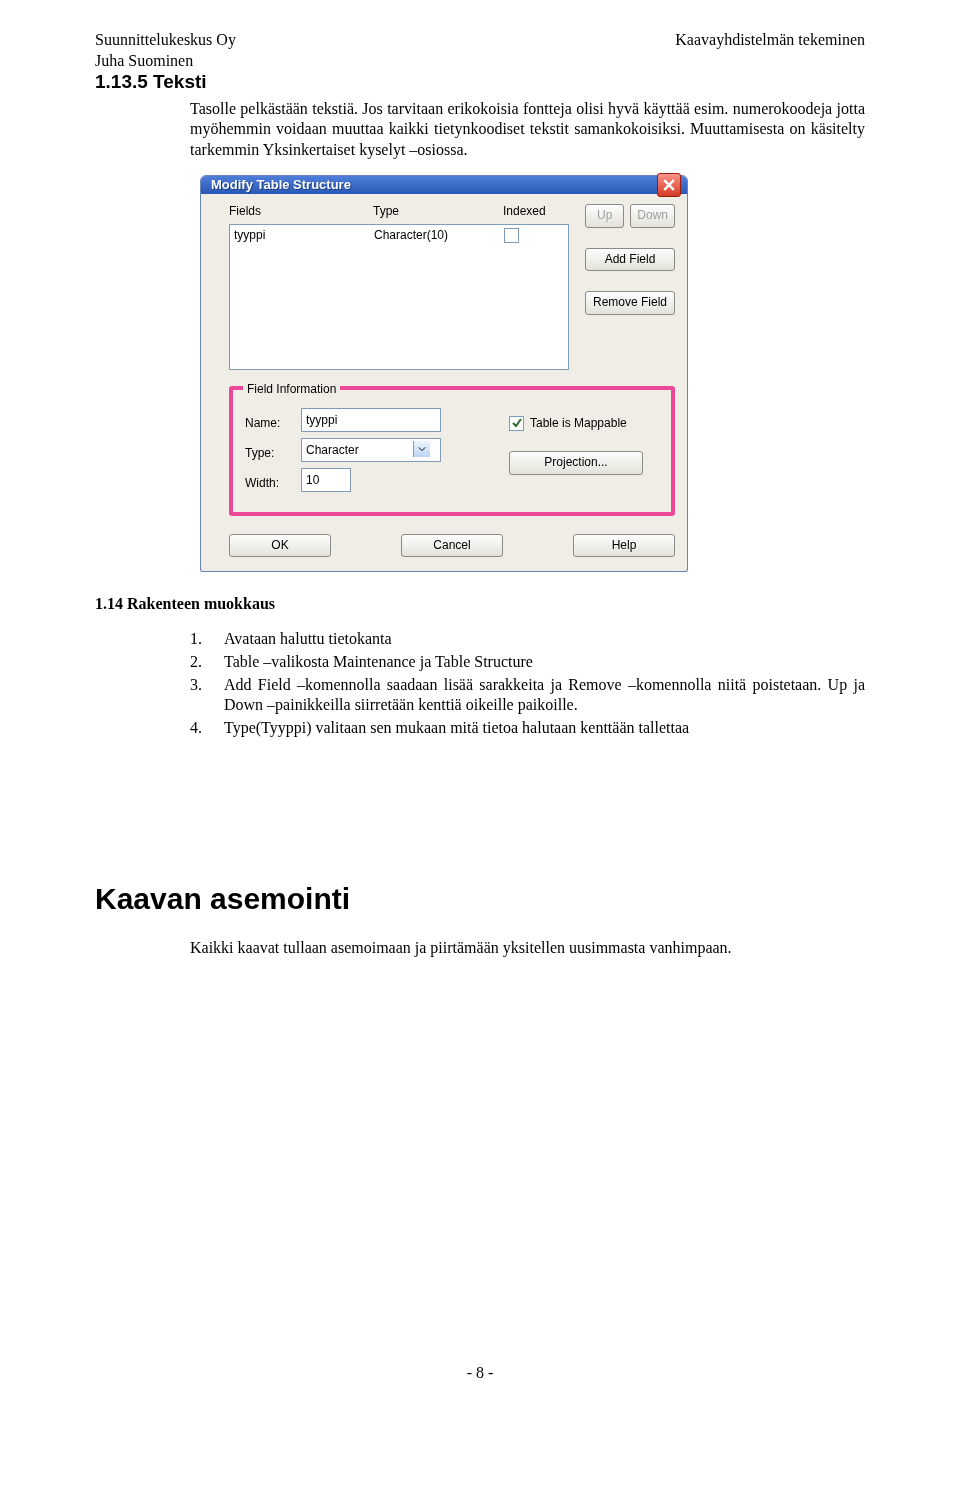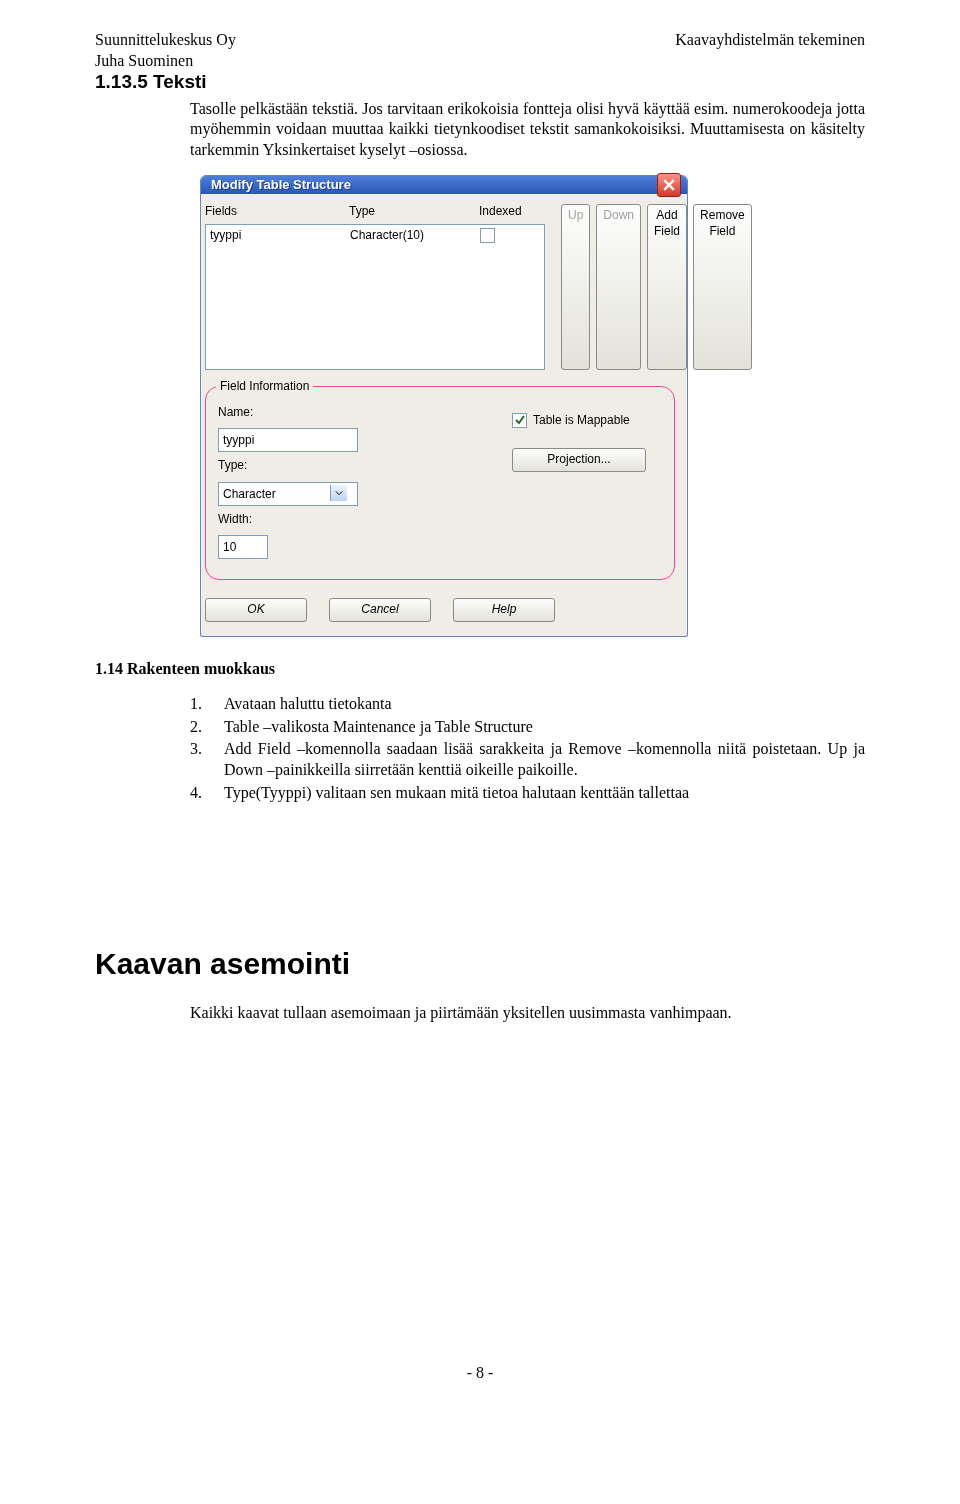--- a/index.html
+++ b/index.html
@@ -23,51 +23,51 @@
 .dialog{width:486px;font-family:Tahoma,Arial,sans-serif;font-size:12px;color:#000;
   border:1px solid #6a86b6;border-radius:6px 6px 2px 2px;
   background:linear-gradient(#EFEDE5 0 28px,#EFEDE5 28px);
   box-shadow:0 0 0 1px #dcdcdc inset;}
 .titlebar{height:18px;background:linear-gradient(#4f7ed9,#2a57b5);border-radius:5px 5px 0 0;
   display:flex;align-items:center;padding:0 6px 0 10px;}
 .titlebar .ttxt{color:#fff;font-weight:bold;text-shadow:1px 1px 0 #1c3d82;font-size:13px;}
 .titlebar .tclose{margin-left:auto;width:22px;height:22px;background:linear-gradient(#f8948a,#d43a27);
   border:1px solid #9a1d0e;border-radius:3px;display:flex;align-items:center;justify-content:center;}
 .tclose svg{width:12px;height:12px;}
-.dlgbody{background:#EFEDE5;padding:10px 12px 14px 4px;border-radius:0 0 5px 5px;}
+.dlgbody{background:#EFEDE5;padding:10px 12px 14px 28px;border-radius:0 0 5px 5px;}
 .hdrs{display:flex;gap:0;margin-bottom:4px;}
 .hdrs div{font-size:12px;}
 .listbox{border:1px solid #7f9db9;background:#fff;height:140px;padding:2px 4px;overflow:hidden;}
 .listrow{display:flex;gap:0;font-size:12px;padding:1px 0;}
 .listrow .c1{width:140px;}
 .listrow .c2{width:130px;}
 .listrow .c3{width:60px;}
 .chk{display:inline-block;width:13px;height:13px;border:1px solid #7f9db9;background:#fff;}
 .toprow{display:flex;gap:10px;}
-.sidebtns{width:126px;display:flex;flex-direction:row;gap:6px;margin-left:6px;}
+.sidebtns{width:126px;display:flex;flex-direction:column;gap:20px;margin-left:6px;}
 .btn{background:linear-gradient(#fdfdfd,#e3e2d9);border:1px solid #8a8a86;border-radius:3px;
   font-family:Tahoma,Arial,sans-serif;font-size:12px;padding:3px 6px;text-align:center;}
 .btnrow{display:flex;gap:6px;}
 .btnrow .btn{flex:1;}
 .btn.disabled{color:#a0a0a0;}
-.group{border:1px solid #ec4899;border-radius:14px;margin-top:16px;padding:12px 12px 14px 12px;position:relative;}
+.group{border:4px solid #ec4899;border-radius:3px;margin-top:16px;padding:12px 12px 14px 12px;position:relative;}
 .group .gtitle{position:absolute;top:-8px;left:10px;background:#EFEDE5;padding:0 4px;font-size:12px;}
-.frow{display:flex;align-items:flex-start;gap:8px;margin:6px 0;flex-direction:column;}
+.frow{display:flex;align-items:flex-end;gap:8px;margin:6px 0;}
 .frow label{width:48px;}
 .tinput{border:1px solid #7f9db9;background:#fff;font-family:Tahoma,Arial,sans-serif;font-size:12px;padding:2px 4px;height:18px;}
 .tinput.w1{width:130px;}
 .tinput.w2{width:40px;}
 .sel-a{position:relative;width:130px;}
 .sel-a .arrow{position:absolute;right:1px;top:3px;width:16px;height:16px;
   background:linear-gradient(#edf4fd,#bcd4f6);border-left:1px solid #7f9db9;display:flex;align-items:center;justify-content:center;}
 .sel-a .arrow svg{width:8px;height:8px;}
 .mapcol{position:absolute;right:12px;top:26px;width:150px;}
 .maprow{display:flex;align-items:center;gap:6px;margin-bottom:20px;}
 .chk2{width:13px;height:13px;border:1px solid #7f9db9;background:#fff;display:flex;align-items:center;justify-content:center;font-size:11px;}
-.bottombtns{display:flex;gap:22px;justify-content:flex-start;margin-top:18px;font-style:italic;}
+.bottombtns{display:flex;gap:0;justify-content:space-between;margin-top:18px;}
 .bottombtns .btn{width:88px;}
 </style>
 </head>
 <body>
 
 <div class="page">
   <div class="header-left">
     <span>Suunnittelukeskus Oy</span><br>
     <span>Juha Suominen</span>
   </div>

